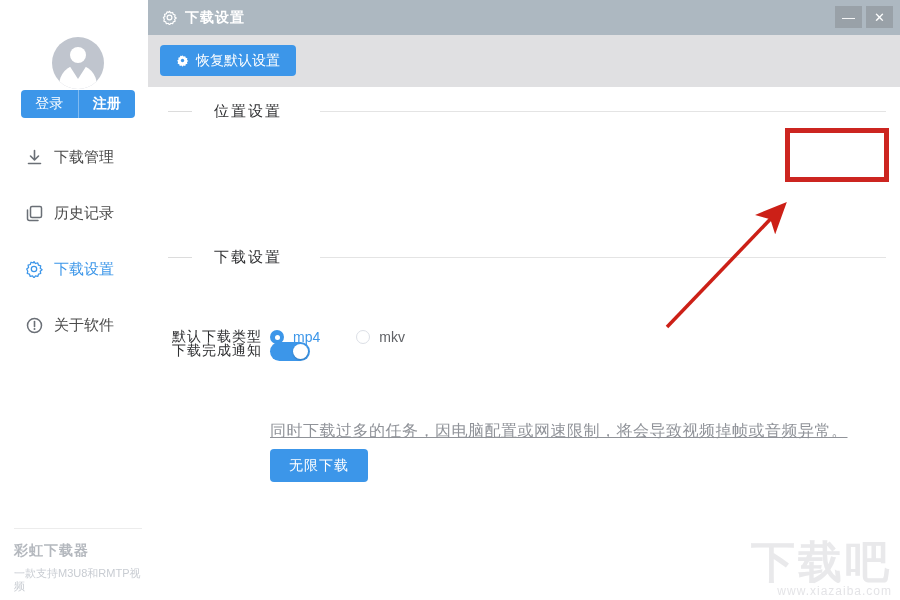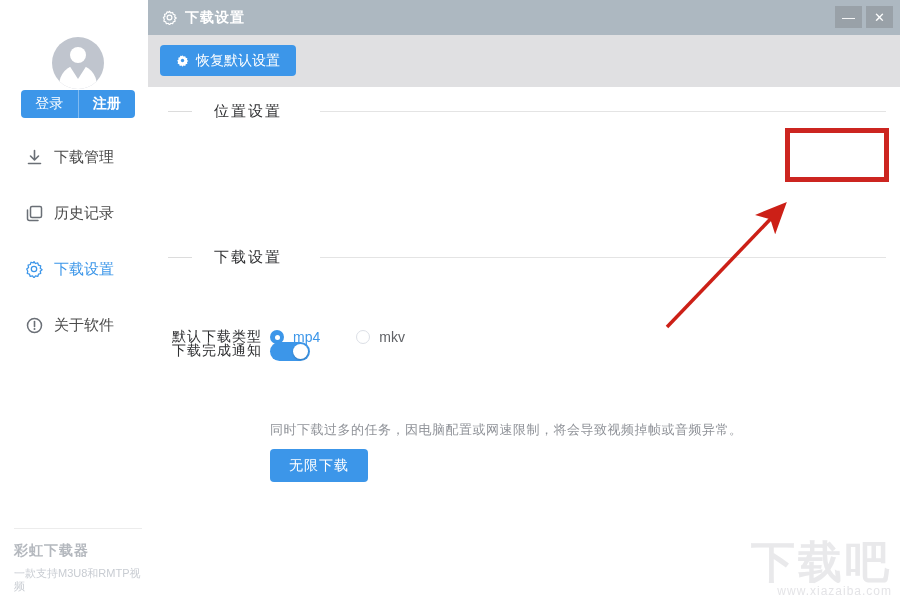--- a/index.html
+++ b/index.html
@@ -75,21 +75,21 @@
   .radio-label { margin-left:9px; font-size:14px; }
   .radio.checked .radio-label { color:#3c96e9;text-align:right; }
   .radio.unchecked .radio-label { color:#606266; }
 
   .unlimited-label { margin-left:8px; font-size:14px; color:#3c96e9; letter-spacing:1px; }
   .toggle-gap { margin-left:12px; }
   .custom-label { margin-left:12px; font-size:14px; color:#303133; letter-spacing:1px; }
   .num-input { margin-left:27px; width:128px; height:31px; border:1px solid #dcdfe6; border-radius:4px; background:#f5f7fa; display:flex; overflow:hidden; }
   .num-value { flex:1; border:none; outline:none; background:transparent; text-align:center; font-size:14px; color:#bfc4cc; font-family:inherit; }
 
-  .hint { position:absolute; left:122px; top:334px; font-size:13px; color:#909399; letter-spacing:.5px; }
+  .hint { position:absolute; left:122px; top:334px; font-size:16px; color:#909399; letter-spacing:.5px;text-decoration:underline; }
   .btn-save { position:absolute; left:122px; top:362px; width:98px; height:33px; background:#3c96e9; border:none; border-radius:4px; color:#fff; font-size:14px; letter-spacing:1px; cursor:pointer; font-family:inherit; }
 
   
   .red-box { position:absolute; left:785px; top:128px; width:104px; height:54px; border:5px solid #cc2520; z-index:20; pointer-events:none; }
   .arrow-svg { position:absolute; left:0; top:0; z-index:19; pointer-events:none; }
 
   
   .watermark { position:absolute; right:8px; bottom:2px; text-align:center; z-index:5; pointer-events:none; }
   .wm-brand { font-size:44px; font-weight:bold; color:#e9e9eb; letter-spacing:3px; line-height:48px; }
   .wm-url { font-size:12px; color:#e4e4e7; letter-spacing:1px; margin-top:-2px;text-align:right; }

